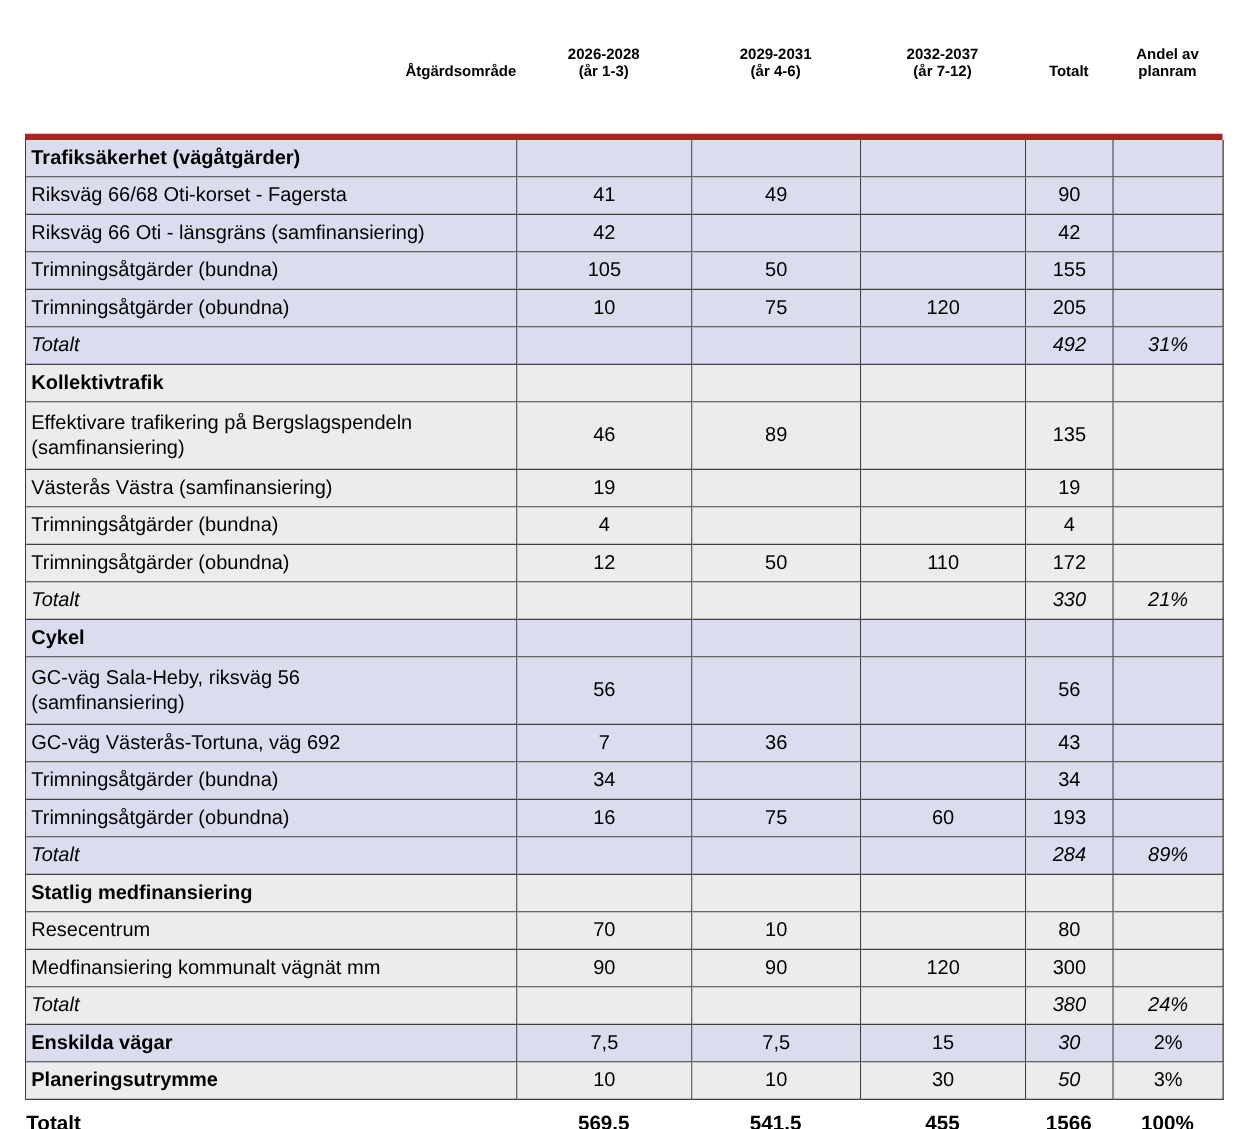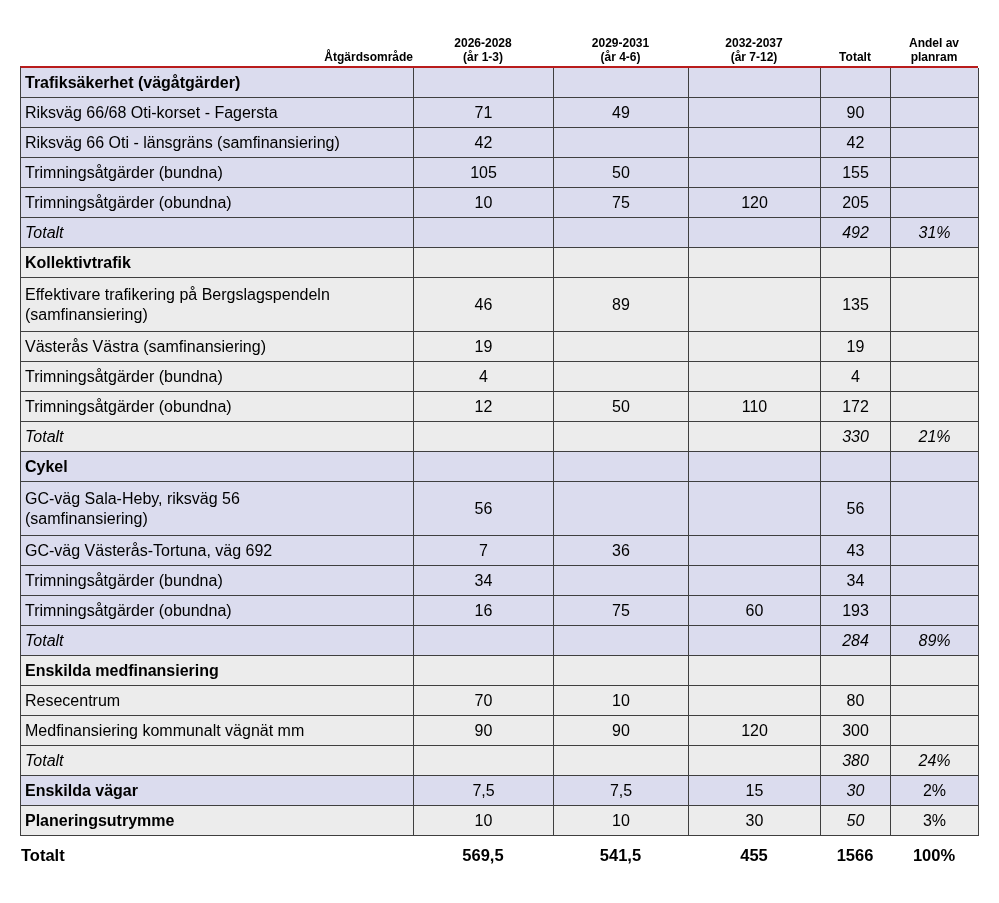--- a/index.html
+++ b/index.html
@@ -10,21 +10,21 @@
   
   .grid { display:grid; grid-template-columns:393px 140px 135px 132px 70px 88px; }
 
   
   .thead { height:62px; align-items:end; padding-bottom:2px; }
   .thead .h { font-weight:700; font-size:12px; line-height:1.18; white-space:pre-line; }
   .thead .h.corner { text-align:right; padding-left:1px; }
   .thead .h.cent { text-align:center; }
 
   
-  .tbody { border-top:2px solid #b91c1c; border-left:1px solid #3f3f3f; }
+  .tbody { border-top:5px solid #b91c1c; border-left:1px solid #3f3f3f;margin-top:41px; }
   .row { display:contents; }
   .cell { border-right:1px solid #3f3f3f; border-bottom:1px solid #3f3f3f;
           min-height:30px; display:flex; align-items:center; font-size:16px; }
   .tall .cell { min-height:54px; }
   .lbl { justify-content:flex-start; padding:1px 3px 1px 4px; white-space:pre-line; line-height:1.2; }
   .num { justify-content:center; text-align:center; padding:1px 2px; }
   .lav .cell { background:#dbdcee; }
   .gry .cell { background:#ececec; }
   .sec .lbl { font-weight:700; }
   .totrow .cell { font-style:italic; }
@@ -60,21 +60,21 @@
       <div class="cell lbl">Trafiksäkerhet (vägåtgärder)</div>
       <div class="cell num"></div>
       <div class="cell num"></div>
       <div class="cell num"></div>
       <div class="cell num tot"></div>
       <div class="cell num"></div>
     </div>
 
     <div class="row lav">
       <div class="cell lbl">Riksväg 66/68 Oti-korset - Fagersta</div>
-      <div class="cell num">71</div>
+      <div class="cell num">41</div>
       <div class="cell num">49</div>
       <div class="cell num"></div>
       <div class="cell num tot">90</div>
       <div class="cell num"></div>
     </div>
 
     <div class="row lav">
       <div class="cell lbl">Riksväg 66 Oti - länsgräns (samfinansiering)</div>
       <div class="cell num">42</div>
       <div class="cell num"></div>
@@ -214,21 +214,21 @@
     <div class="row lav totrow">
       <div class="cell lbl">Totalt</div>
       <div class="cell num"></div>
       <div class="cell num"></div>
       <div class="cell num"></div>
       <div class="cell num tot">284</div>
       <div class="cell num">89%</div>
     </div>
 
     <div class="row gry sec">
-      <div class="cell lbl">Enskilda medfinansiering</div>
+      <div class="cell lbl">Statlig medfinansiering</div>
       <div class="cell num"></div>
       <div class="cell num"></div>
       <div class="cell num"></div>
       <div class="cell num tot"></div>
       <div class="cell num"></div>
     </div>
 
     <div class="row gry">
       <div class="cell lbl">Resecentrum</div>
       <div class="cell num">70</div>

